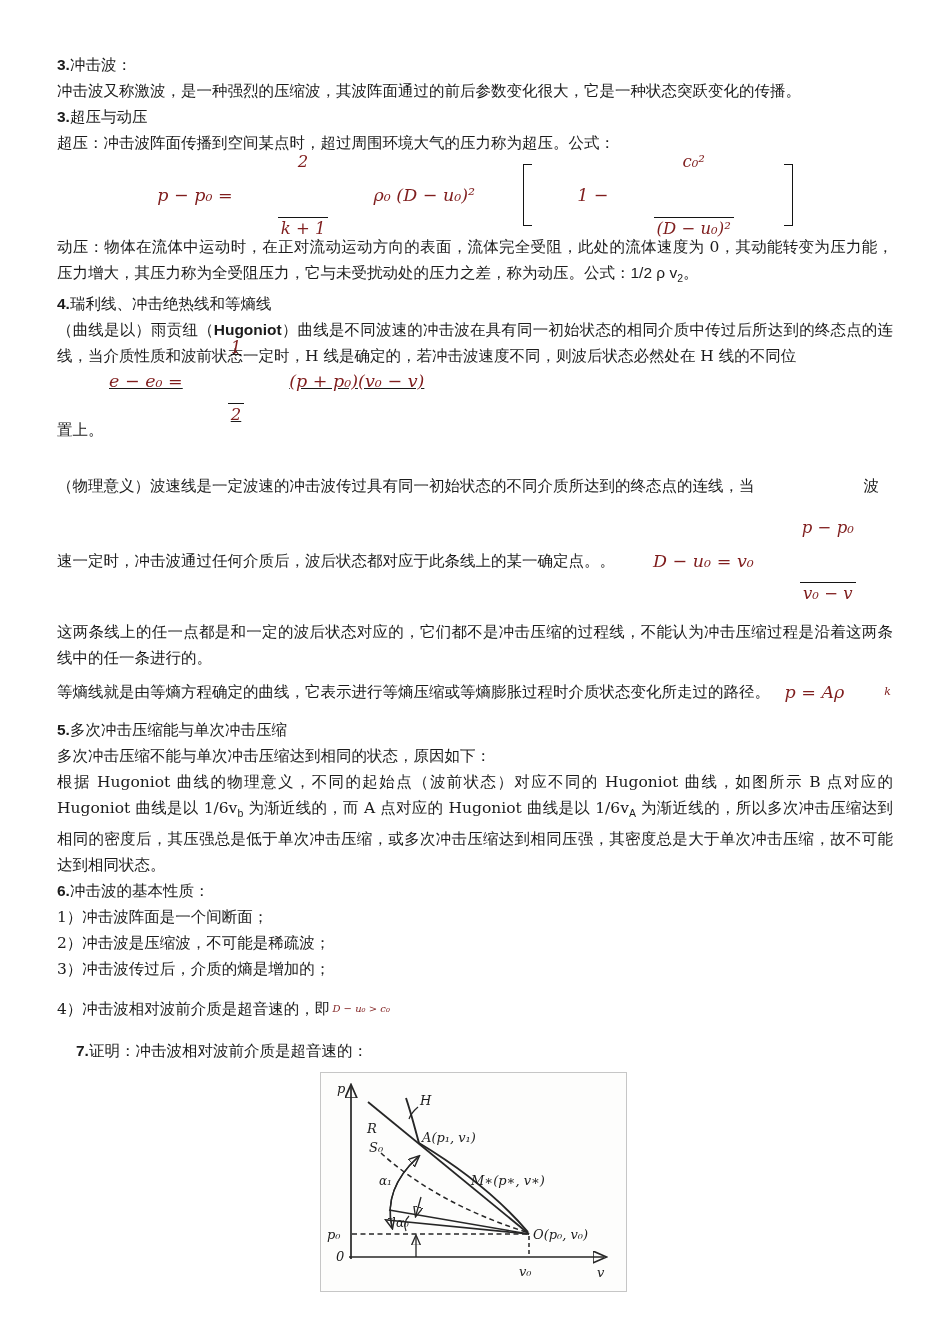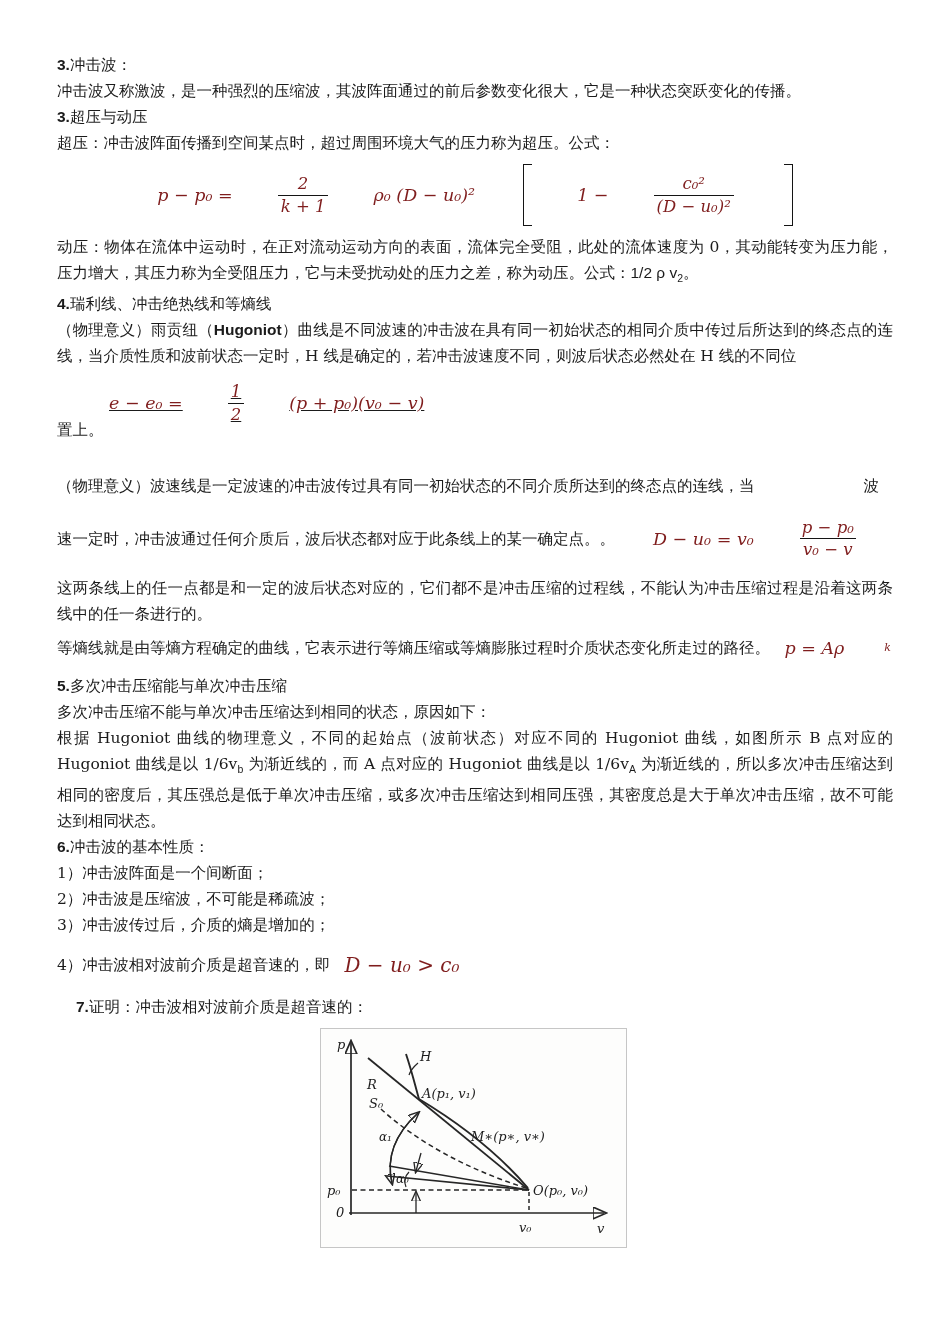--- a/index.html
+++ b/index.html
@@ -24,21 +24,21 @@
   .sb{font-family:"Liberation Sans","DejaVu Sans",sans-serif;font-size:10.5px;vertical-align:-4px;}
   
   .formula{
     font-family:"DejaVu Serif","Liberation Serif",serif;
     font-style:italic;font-size:17.5px;
     display:inline-flex;align-items:center;white-space:nowrap;
     color:#7f1d1d;
     gap:40px;
   }
   .frac{display:inline-flex;flex-direction:column;align-items:center;line-height:1.3;margin:0 5px;font-size:16.5px;}
-  .frac .den{border-top:1.3px solid #141414;padding:0 3px;}
+  .frac .den{border-top:1.3px solid #141414;padding:0 3px;margin-top:44px;}
   .frac .nume{padding:0 3px;}
   .cb{width:9px;height:62px;box-sizing:border-box;}
   .cb.l{border:1.8px solid #141414;border-right:none;margin:0 5px 0 8px;}
   .cb.r{border:1.8px solid #141414;border-left:none;margin-left:5px;}
   .f1row{display:flex;justify-content:center;align-items:center;height:70px;margin:4px 0 4px 0;}
   .f2row{margin:10px 0 0 52px;height:46px;display:flex;align-items:flex-end;text-decoration:underline;}
   .zhishang{margin-top:-8px;}
   .flexline{display:flex;align-items:center;}
   .gapline{display:flex;margin-top:30px;}
   .gapline .tail{margin-left:auto;margin-right:14px;}
@@ -74,21 +74,21 @@
           <span class="nume">c₀²</span>
           <span class="den">(D − u₀)²</span>
         </span>
       <span class="cb r"></span>
     </span>
   </div>
 
   <p class="just"><span>动压：物体在流体中运动时，在正对流动运动方向的表面，流体完全受阻，此处的流体速度为 0，其动能转变为压力能，压力增大，其压力称为全受阻压力，它与未受扰动处的压力之差，称为动压。公式：</span><span class="lat">1/2 ρ v</span><span class="sb">2</span><span>。</span></p>
 
   <p><span class="num">4.</span><span>瑞利线、冲击绝热线和等熵线</span></p>
-  <p class="just"><span>（物理意义）雨贡纽（</span><span class="lat-b">Hugoniot</span><span>）曲线是不同波速的冲击波在具有同一初始状态的相同介质中传过后所达到的终态点的连线，当介质性质和波前状态一定时，H 线是确定的，若冲击波速度不同，则波后状态必然处在 H 线的不同位</span></p>
+  <p class="just"><span>（曲线是以）雨贡纽（</span><span class="lat-b">Hugoniot</span><span>）曲线是不同波速的冲击波在具有同一初始状态的相同介质中传过后所达到的终态点的连线，当介质性质和波前状态一定时，H 线是确定的，若冲击波速度不同，则波后状态必然处在 H 线的不同位</span></p>
 
   <div class="f2row">
     <span class="formula">
       <span>e − e₀ =</span>
       <span class="frac">
           <span class="nume">1</span>
           <span class="den">2</span>
         </span>
       <span>(p + p₀)(v₀ − v)</span>
     </span>
@@ -124,21 +124,21 @@
   <p style="margin-top:12px;"><span class="num">5.</span><span>多次冲击压缩能与单次冲击压缩</span></p>
   <p>多次冲击压缩不能与单次冲击压缩达到相同的状态，原因如下：</p>
   <p class="just"><span>根据 Hugoniot 曲线的物理意义，不同的起始点（波前状态）对应不同的 Hugoniot 曲线，如图所示 B 点对应的 Hugoniot 曲线是以 1/6v</span><span class="sb">b</span><span> 为渐近线的，而 A 点对应的 Hugoniot 曲线是以 1/6v</span><span class="sb">A</span><span> 为渐近线的，所以多次冲击压缩达到相同的密度后，其压强总是低于单次冲击压缩，或多次冲击压缩达到相同压强，其密度总是大于单次冲击压缩，故不可能达到相同状态。</span></p>
 
   <p><span class="num">6.</span><span>冲击波的基本性质：</span></p>
   <p>1）冲击波阵面是一个间断面；</p>
   <p>2）冲击波是压缩波，不可能是稀疏波；</p>
   <p>3）冲击波传过后，介质的熵是增加的；</p>
   <div class="flexline" style="margin-top:14px;">
     <span>4）冲击波相对波前介质是超音速的，即</span>
-    <span class="formula" style="font-size:20px;margin-left:14px;">D − u₀ &gt; c₀</span>
+    <span class="formula" style="font-size:10px;margin-left:2px;">D − u₀ &gt; c₀</span>
   </div>
 
   <p style="margin-top:16px;margin-left:19px;"><span class="num">7.</span><span>证明：冲击波相对波前介质是超音速的：</span></p>
 
   <div class="figwrap">
     <svg class="fig-svg" width="305" height="218" viewBox="0 0 305 218">
       <defs>
         <marker id="ah" markerWidth="9" markerHeight="8" refX="6.5" refY="3.5" orient="auto">
           <path d="M0,0 L8,3.5 L0,7 Z" fill="#262626" stroke="none"></path>
         </marker>

